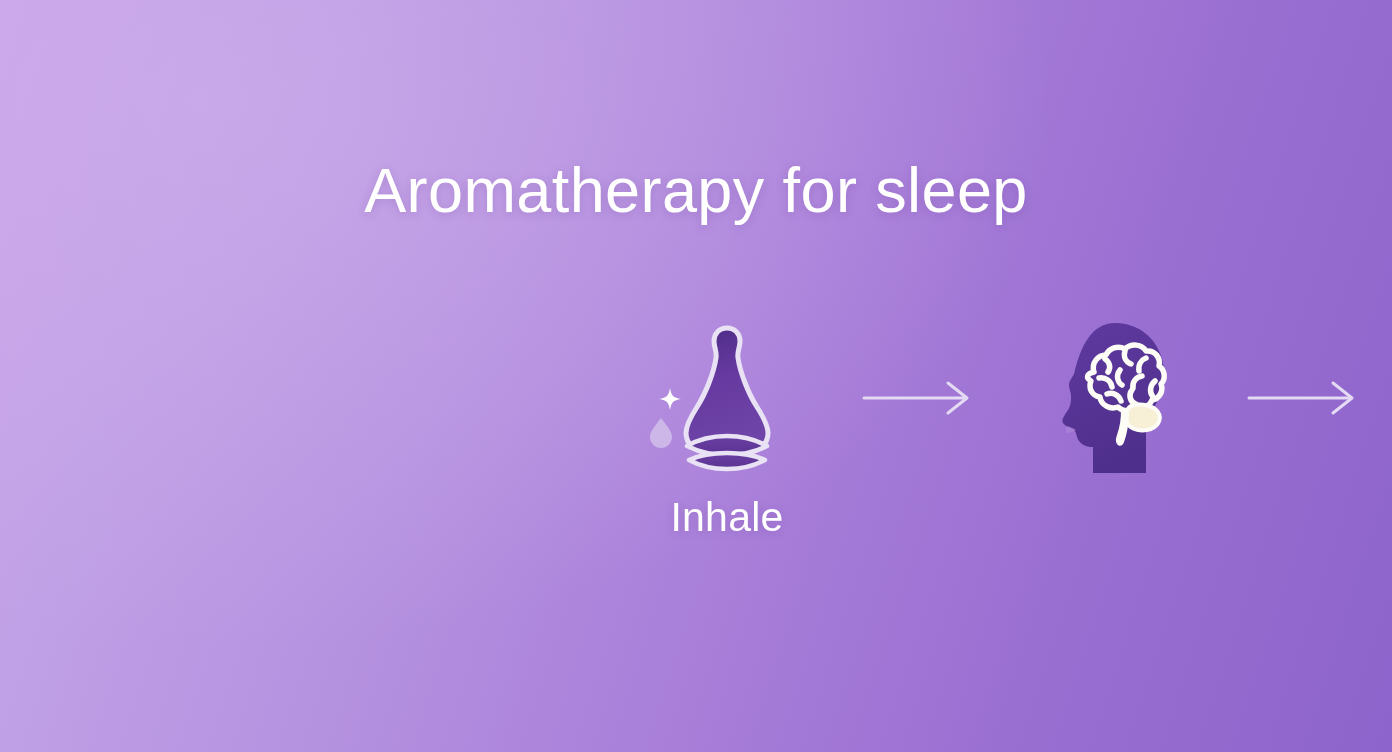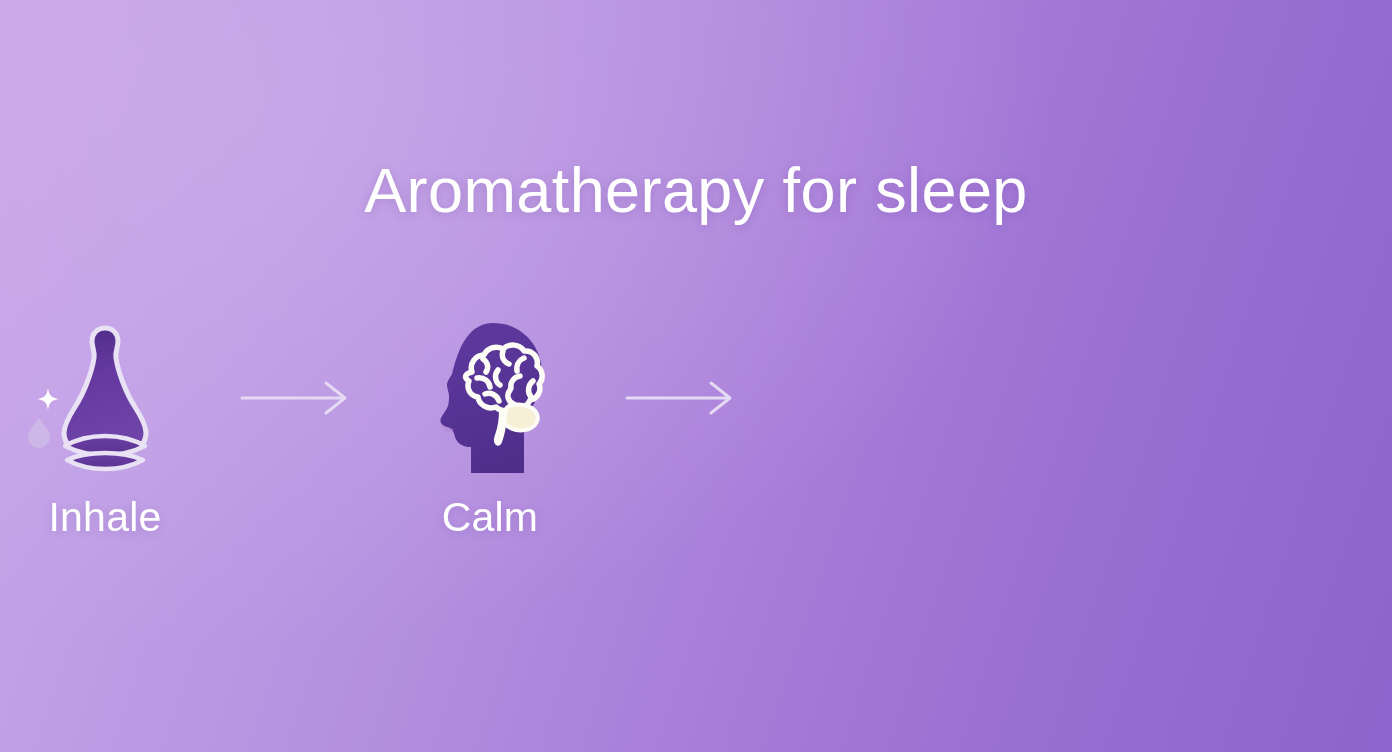--- a/index.html
+++ b/index.html
@@ -61,21 +61,21 @@
 
   .flow {
     position: absolute;
     top: 318px;
     left: 0;
     width: 1392px;
     height: 250px;
     display: flex;
     flex-direction: row;
     align-items: flex-start;
-    justify-content: flex-start;
+    justify-content: flex-end;
   }
 
   .step {
     width: 210px;
     display: flex;
     flex-direction: column;
     align-items: center;
   }
 
   .step-icon {
@@ -252,21 +252,20 @@
                      c-9 3 -20 1 -24 -6
                      c-3 -6 -1 -14 4 -17 z" fill="#f7efd6" stroke="#fdfcf7" stroke-width="4" stroke-linejoin="round"></path>
             <path d="M92 92
                      c0 14 -2 24 -5 32
                      c-1 4 -5 5 -7 2
                      c-2 -3 -1 -6 0 -9
                      c3 -8 4 -17 4 -25 z" fill="#fdfcf7"></path>
           </g>
         </svg>
       </div>
-      <div class="step-label">Calm</div>
     </div>
 
     <div class="arrow">
       <span>
         <svg width="120" height="40" viewBox="0 0 120 40" aria-hidden="true">
           <path d="M4 20 H104" stroke="#e4daf3" stroke-width="3" stroke-linecap="round" fill="none"></path>
           <path d="M88 5 L107 20 L88 35" stroke="#e4daf3" stroke-width="3" stroke-linecap="round" stroke-linejoin="round" fill="none"></path>
         </svg>
       </span>
     </div>

